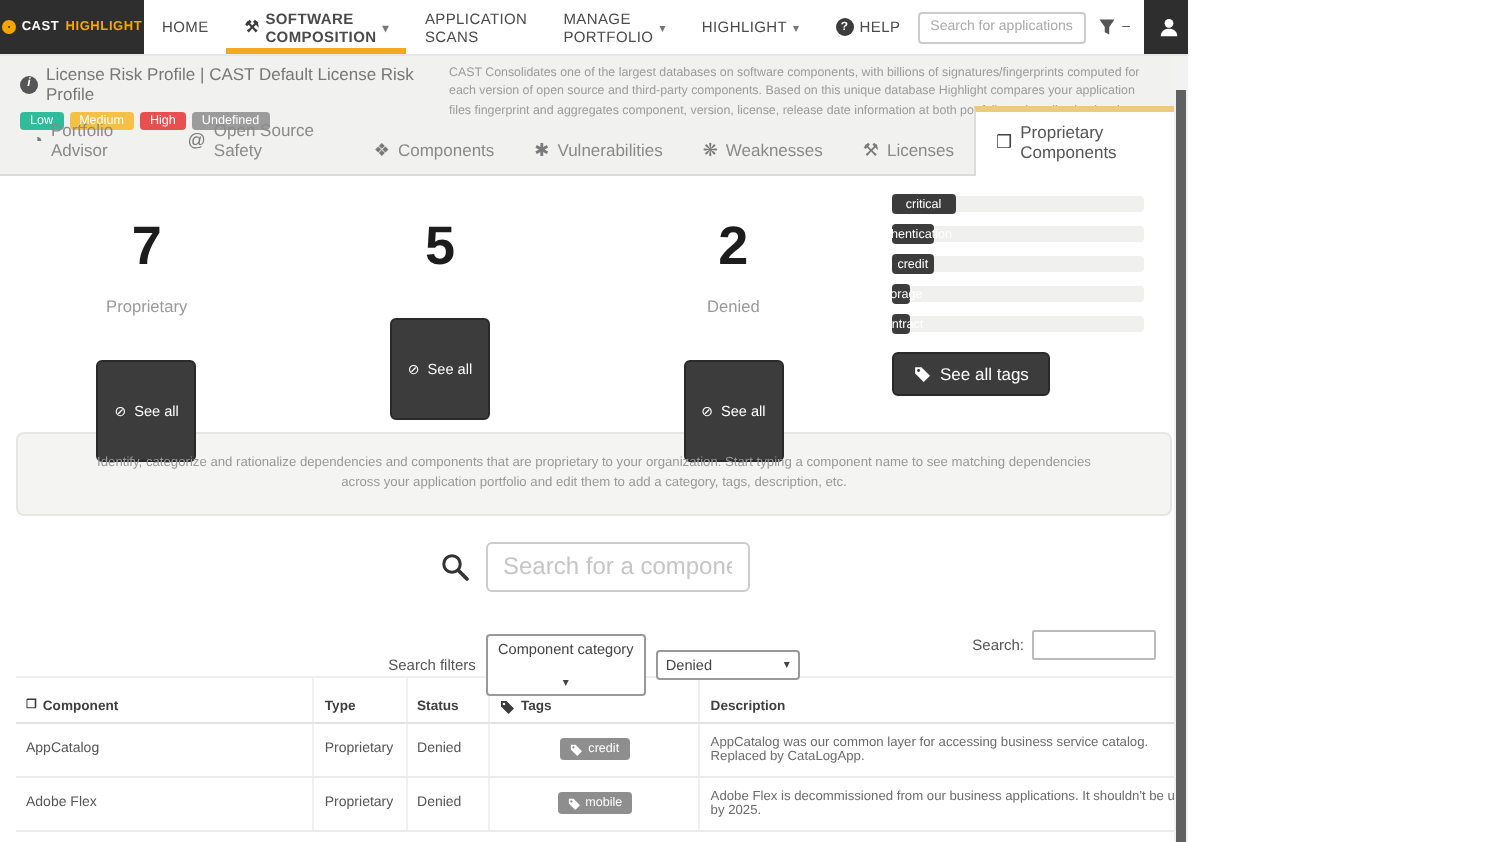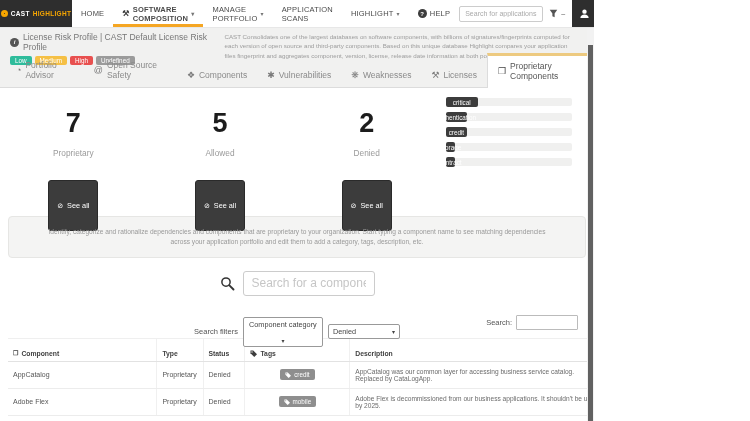--- a/index.html
+++ b/index.html
@@ -119,25 +119,25 @@
     <div class="nav">
       <div class="nav-item">
         <span>HOME</span>
       </div>
       <div class="nav-item active">
         <span class="nicon">⚒</span>
         <span>SOFTWARE COMPOSITION</span>
         <span class="caret">▾</span>
       </div>
       <div class="nav-item">
+        <span>APPLICATION SCANS</span>
+      </div>
+      <div class="nav-item">
         <span>MANAGE PORTFOLIO</span>
         <span class="caret">▾</span>
-      </div>
-      <div class="nav-item">
-        <span>APPLICATION SCANS</span>
       </div>
       <div class="nav-item">
         <span>HIGHLIGHT</span>
         <span class="caret">▾</span>
       </div>
       <div class="nav-item">
         <span class="help-circle">?</span>
         <span>HELP</span>
       </div>
     </div>
@@ -210,21 +210,20 @@
       <div class="stat">
         <div class="stat-num">7</div>
         <div class="stat-label">Proprietary</div>
         <button class="dark-btn stat-btn">
           <span class="ban-icon">⊘</span>
           <span>See all</span>
         </button>
       </div>
       <div class="stat">
         <div class="stat-num">5</div>
-        <div class="stat-label">Allowed</div>
         <button class="dark-btn stat-btn">
           <span class="ban-icon">⊘</span>
           <span>See all</span>
         </button>
       </div>
       <div class="stat">
         <div class="stat-num">2</div>
         <div class="stat-label">Denied</div>
         <button class="dark-btn stat-btn">
           <span class="ban-icon">⊘</span>
@@ -241,20 +240,27 @@
       </div>
       <div class="tagbar">
         <span class="tagbar-badge" style="width:16.5%">credit</span>
       </div>
       <div class="tagbar">
         <span class="tagbar-badge" style="width:7.5%">storage</span>
       </div>
       <div class="tagbar">
         <span class="tagbar-badge" style="width:7%">contract</span>
       </div>
+      <button class="dark-btn seealltags">
+        <svg viewBox="0 0 14 14" width="8" height="8">
+            <path d="M1 1h5.5L14 8.5 8.5 14 1 6.5z" fill="#fff"></path>
+            <circle cx="4" cy="4" r="1.3" fill="#3c3c3c"></circle>
+          </svg>
+        <span>See all tags</span>
+      </button>
     </div>
   </div>
 
   <div class="instruction">Identify, categorize and rationalize dependencies and components that are proprietary to your organization. Start typing a component name to see matching dependencies across your application portfolio and edit them to add a category, tags, description, etc.</div>
 
   <div class="search-section">
     <div class="bigsearch">
       <svg viewBox="0 0 20 20" width="15" height="15">
           <circle cx="8" cy="8" r="5.5" fill="none" stroke="#333" stroke-width="2"></circle>
           <line x1="12.5" y1="12.5" x2="18" y2="18" stroke="#333" stroke-width="2.5" stroke-linecap="round"></line>

